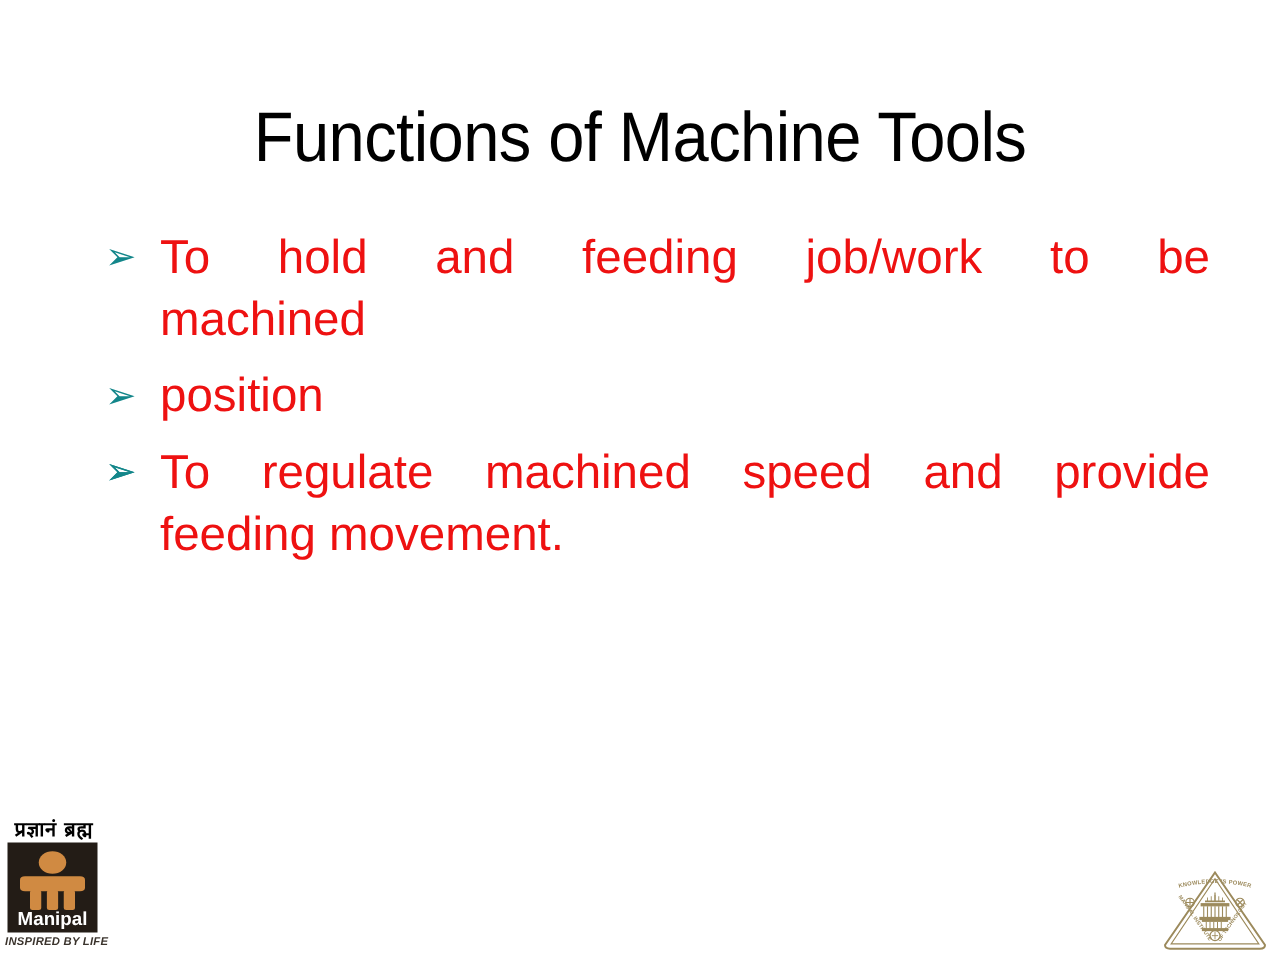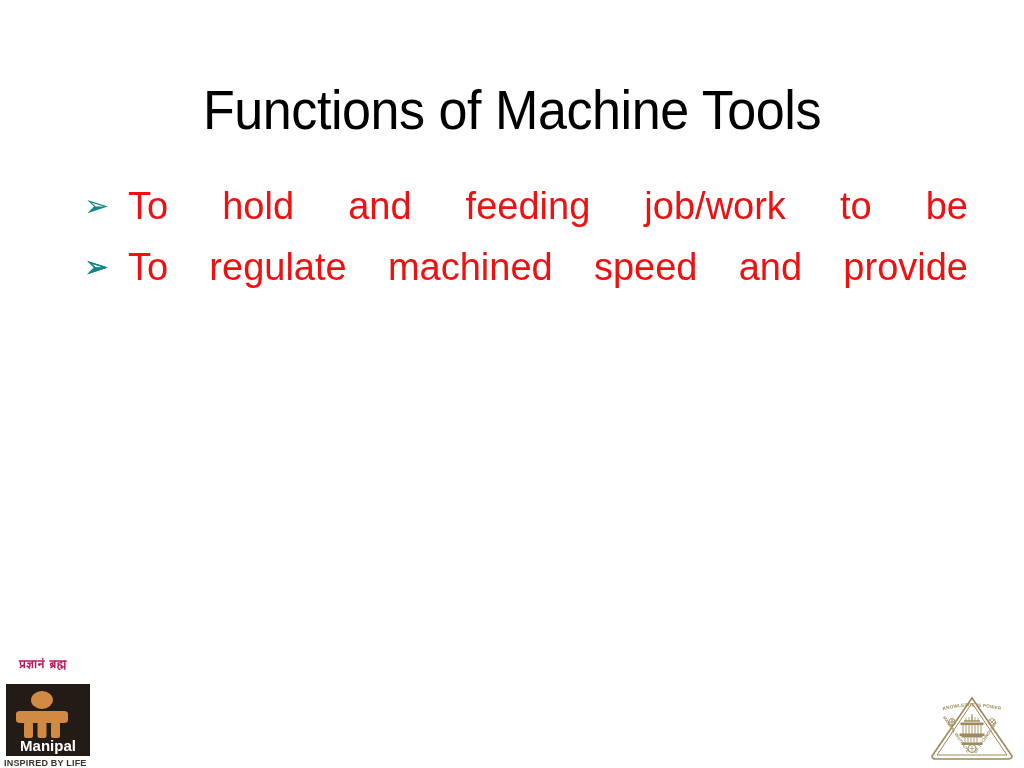--- a/index.html
+++ b/index.html
@@ -95,34 +95,34 @@
   .manipal-logo {
     position: absolute;
     left: 4px;
     top: 655px;
     width: 78px;
     height: 108px;
   }
   .manipal-sanskrit {
     height: 18px;
     line-height: 18px;
-    color: #be185d;
+    color: #000000;
     font-family: "DejaVu Sans", sans-serif;
-    font-size: 12px;
+    font-size: 16px;
     font-weight: 700;
     letter-spacing: 0.5px;
     text-align: center;
     white-space: nowrap;
     overflow: hidden;
   }
   .manipal-mark {
     position: relative;
-    width: 84px;
+    width: 72px;
     height: 72px;
-    margin: 11px 0 0 2px;
+    margin: 1px 0 0 2px;
     background: #231c16;
   }
   .manipal-figure {
     position: absolute;
     left: 0; right: 0; top: 6px;
     height: 48px;
   }
   .manipal-word {
     position: absolute;
     left: 0; right: 0; bottom: 2px;
@@ -136,20 +136,21 @@
   .manipal-tagline {
     width: 78px;
     margin-top: 2px;
     text-align: center;
     color: #3a332c;
     font-family: "Liberation Sans", sans-serif;
     font-size: 9px;
     font-weight: 700;
     letter-spacing: 0.2px;
     white-space: nowrap;
+    font-style: italic;
   }
 
   
   .mit-crest {
     position: absolute;
     left: 928px;
     top: 694px;
     width: 88px;
     height: 68px;
   }
@@ -160,33 +161,36 @@
 
 <div class="slide">
 
   <div class="slide-title">Functions of Machine Tools</div>
 
   <ul class="body-list">
 
     <li class="bullet-item">
       <span class="bullet-marker">➢</span>
       <span class="line-justify">To hold and feeding job/work to be</span>
-    </li>
-
-    <li class="bullet-item">
-      <span class="bullet-marker">➢</span>
+      <span class="line-last">machined</span>
+    </li>
+
+    <li class="bullet-item">
+      <span class="bullet-marker">➢</span>
+      <span class="line-last">position</span>
     </li>
 
     <li class="bullet-item">
       <span class="bullet-marker">➢</span>
     </li>
 
     <li class="bullet-item">
       <span class="bullet-marker">➢</span>
       <span class="line-justify">To regulate machined speed and provide</span>
+      <span class="line-last">feeding movement.</span>
     </li>
 
   </ul>
 
   <div class="manipal-logo">
     <div class="manipal-sanskrit">प्रज्ञानं ब्रह्म</div>
     <div class="manipal-mark">
       <svg class="manipal-figure" viewBox="0 0 72 48">
         <ellipse cx="36" cy="10" rx="11" ry="9" fill="#d08a42"></ellipse>
         <path d="M10 24 Q10 21 14 21 L58 21 Q62 21 62 24 L62 30 Q62 33 58 33 L14 33 Q10 33 10 30 Z" fill="#d08a42"></path>

